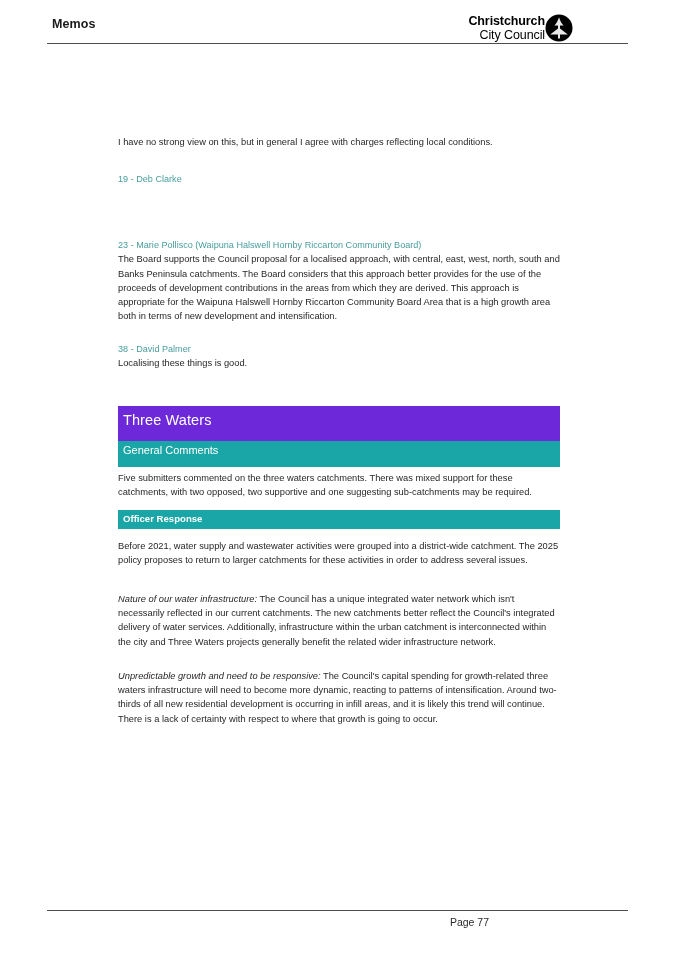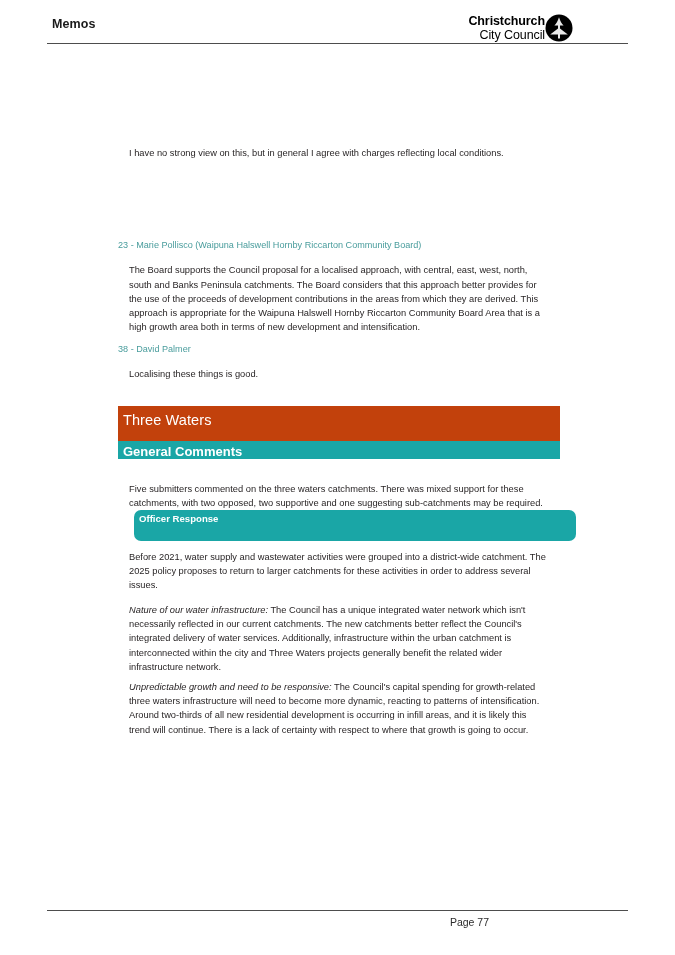--- a/index.html
+++ b/index.html
@@ -87,21 +87,21 @@
 
   
   .content {
     position: absolute;
     left: 118px;
     top: 0;
     width: 442px;
   }
 
   p.body-text {
-    margin: 11px;
+    margin: 0;
     font-size: 9.3px;
     line-height: 14.2px;
     color: #231f20;
     text-align: left;
   }
   .submitter {
     margin: 0;
     font-size: 9.1px;
     line-height: 13.4px;
     color: #4a9d9d;
@@ -112,56 +112,55 @@
   .blk-s23   { position: absolute; left: 0; top: 239px; width: 442px; }
   .blk-s38   { position: absolute; left: 0; top: 343px; width: 442px; }
 
   
   .section-title {
     position: absolute;
     left: 0;
     top: 406px;
     width: 442px;
     height: 35px;
-    background: #c2410c;
+    background: #6d28d9;
     box-sizing: border-box;
     padding: 6px 0 0 5px;
     color: #ffffff;
     font-size: 14.5px;
     letter-spacing: 0.1px;
   }
   .section-sub {
     position: absolute;
     left: 0;
     top: 441px;
     width: 442px;
-    height: 18px;
+    height: 26px;
     background: #1aa6a6;
     box-sizing: border-box;
     padding: 3px 0 0 5px;
     color: #ffffff;
-    font-size: 13px;
-    font-weight: bold;
+    font-size: 11px;
+    font-weight: normal;
   }
 
   .blk-general { position: absolute; left: 0; top: 471px; width: 442px; }
 
   .officer-bar {
     position: absolute;
-    left: 16px;
+    left: 0;
     top: 510px;
     width: 442px;
-    height: 31px;
+    height: 19px;
     background: #1aa6a6;
     box-sizing: border-box;
     padding: 2.5px 0 0 5px;
     color: #ffffff;
     font-size: 9.6px;
     font-weight: bold;
-    border-radius: 7px;
   }
 
   .blk-or1 { position: absolute; left: 0; top: 539px; width: 442px; }
   .blk-or2 { position: absolute; left: 0; top: 592px; width: 442px; }
   .blk-or3 { position: absolute; left: 0; top: 669px; width: 442px; }
 
   .lead-in {
     font-style: italic;
   }
 
@@ -213,20 +212,21 @@
     <div class="header-rule"></div>
   </div>
 
   <div class="content">
 
     <div class="blk-intro">
       <p class="body-text">I have no strong view on this, but in general I agree with charges reflecting local conditions.</p>
     </div>
 
     <div class="blk-s19">
+      <p class="submitter">19 - Deb Clarke</p>
     </div>
 
     <div class="blk-s23">
       <p class="submitter">23 - Marie Pollisco (Waipuna Halswell Hornby Riccarton Community Board)</p>
       <p class="body-text">The Board supports the Council proposal for a localised approach, with central, east, west, north, south and Banks Peninsula catchments. The Board considers that this approach better provides for the use of the proceeds of development contributions in the areas from which they are derived. This approach is appropriate for the Waipuna Halswell Hornby Riccarton Community Board Area that is a high growth area both in terms of new development and intensification.</p>
     </div>
 
     <div class="blk-s38">
       <p class="submitter">38 - David Palmer</p>
       <p class="body-text">Localising these things is good.</p>

